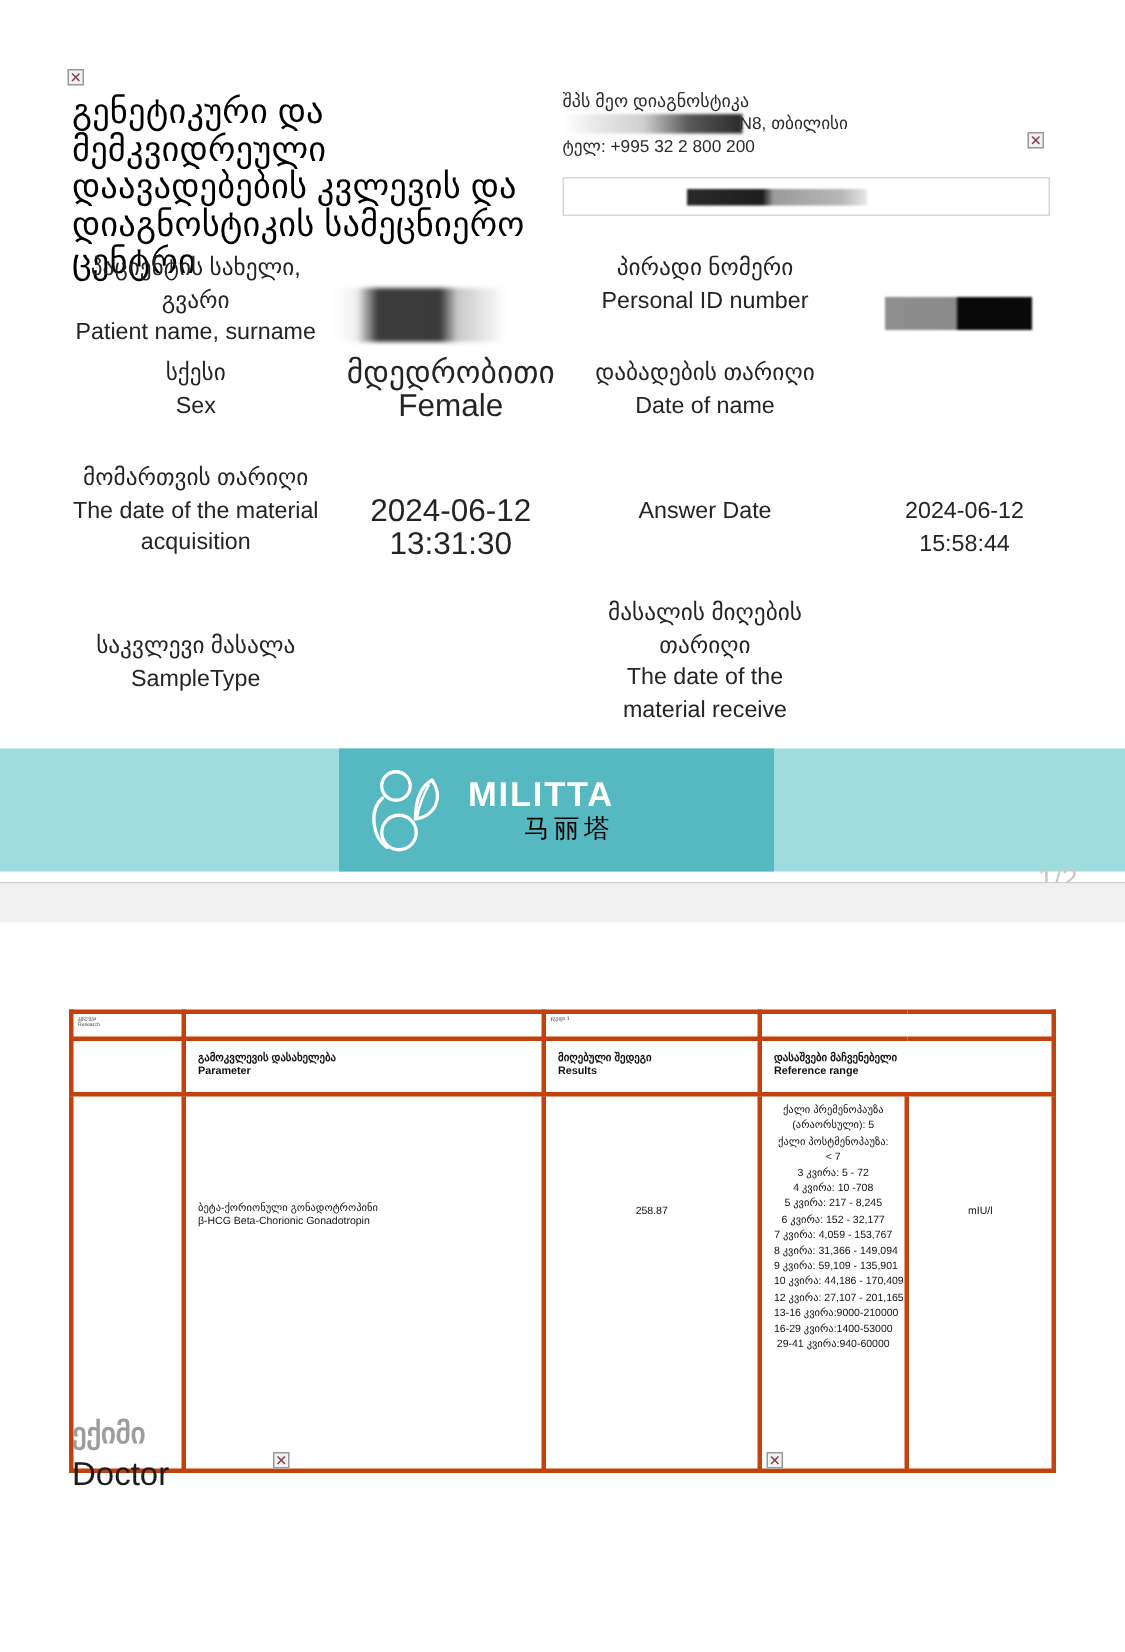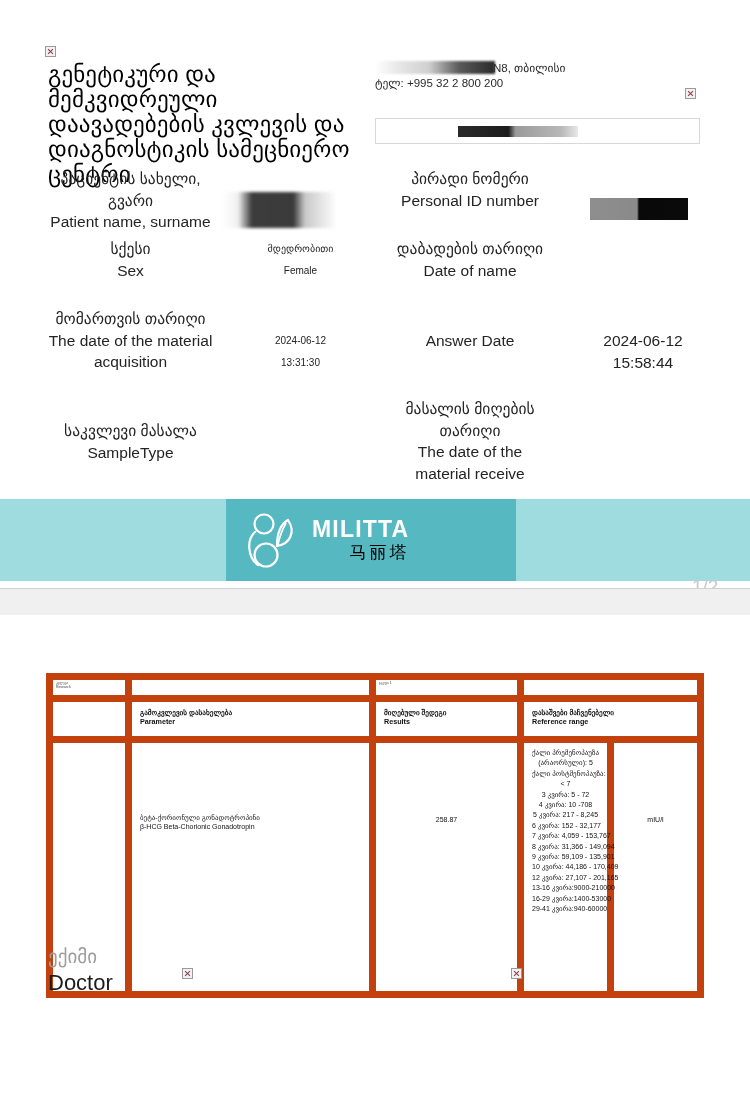--- a/index.html
+++ b/index.html
@@ -140,21 +140,21 @@
   }
   .col-left-label,
   .col-right-label {
     position: absolute;
     font-size: 15.5px;
     line-height: 21.5px;
     color: #242424;
   }
   .col-left-label  { left: 48px;  width: 165px; }
   .col-left-value  { position: absolute; left: 218px; width: 165px;
-                     font-size: 10px; line-height: 21.5px; color: #242424; }
+                     font-size: 21px; line-height: 21.5px; color: #242424; }
   .col-right-label { left: 390px; width: 160px; }
   .col-right-value { position: absolute; left: 558px; width: 170px;
                      font-size: 15.5px; line-height: 21.5px; color: #242424; }
 
   .redact-name {
     position: absolute;
     left: 222px;
     top: 24px;
     width: 115px;
     height: 36px;
@@ -246,21 +246,21 @@
 
   .results-table {
     position: absolute;
     left: 46px;
     top: 58px;
     width: 658px;
     border-collapse: collapse;
     table-layout: fixed;
   }
   .results-table td, .results-table th {
-    border: 7px solid #c2410c;
+    border: 3px solid #c2410c;
     vertical-align: top;
     padding: 0;
   }
   .micro-row td {
     height: 13px;
     padding: 1px 3px;
     font-size: 3.4px;
     line-height: 4.4px;
     color: #3a3a3a;
     overflow: hidden;
@@ -288,39 +288,41 @@
 
   .doctor-block {
     position: absolute;
     left: 48px;
     top: 330px;
   }
   .doctor-ka {
     font-size: 19px;
     color: #9d9d9d;
     line-height: 24px;
+    font-weight: bold;
   }
   .doctor-en {
     font-size: 22px;
     color: #1c1c1c;
     line-height: 28px;
   }
   .sign-ph-1 { position: absolute; left: 182px; top: 353px; }
   .sign-ph-2 { position: absolute; left: 511px; top: 353px; }
 </style>
 </head>
 <body>
 
 <div class="page-one">
 
   <span class="broken-img logo-placeholder"></span>
 
   <div class="org-title">გენეტიკური და მემკვიდრეული დაავადებების კვლევის და დიაგნოსტიკის სამეცნიერო ცენტრი</div>
 
   <div class="clinic-box">
+    <div class="clinic-name">შპს მეო დიაგნოსტიკა</div>
     <div class="clinic-addr-line">
       <span class="redact-addr"></span>
       <span class="addr-tail">N8, თბილისი</span>
     </div>
     <div class="clinic-phone">ტელ: +995 32 2 800 200</div>
     <span class="broken-img clinic-img-ph"></span>
   </div>
 
   <div class="clinic-field">
     <span class="clinic-field-redact"></span>

